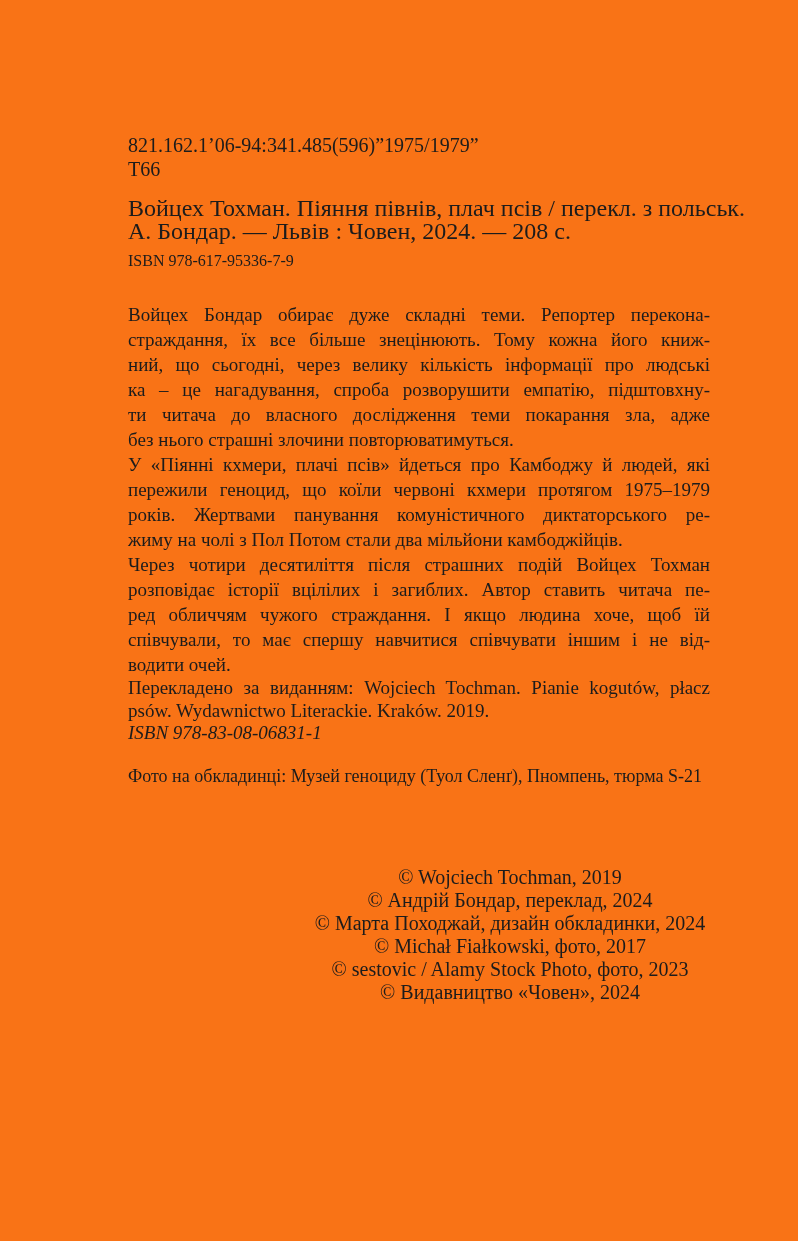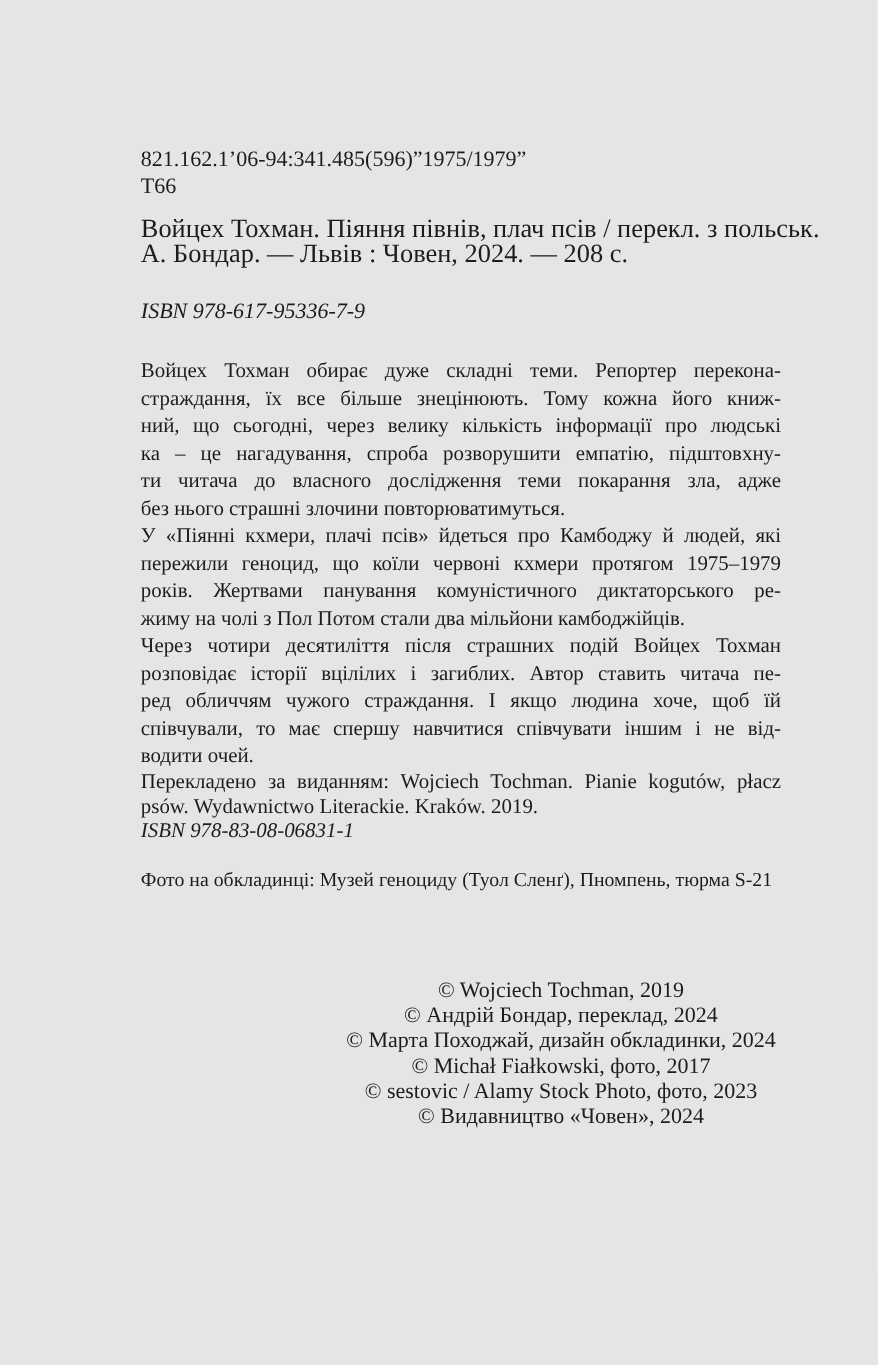--- a/index.html
+++ b/index.html
@@ -4,21 +4,21 @@
 <style>
   html, body {
     margin: 0;
     padding: 0;
     background: #ffffff;
   }
   .page {
     position: relative;
     width: 798px;
     height: 1241px;
-    background: #e5e5e5;
+    background: #f97316;
     color: #1c1c1c;
     font-family: "Liberation Serif", "DejaVu Serif", serif;
     overflow: hidden;
     box-sizing: border-box;
   }
   .content {
     box-sizing: border-box;
     padding: 133px 88px 0 128px;
     width: 100%;
   }
@@ -30,25 +30,24 @@
   }
   
   .citation {
     margin-top: 16px;
     font-size: 24px;
     line-height: 23px;
   }
   .citation .line { white-space: nowrap; }
   
   .isbn-line {
-    margin-top: 29px;
-    font-size: 20px;
+    margin-top: 6px;
+    font-size: 16px;
     line-height: 23px;
     white-space: nowrap;
-    font-style: italic;
   }
   
   .annotation {
     margin-top: 30px;
     font-size: 19px;
     line-height: 25px;
   }
   .para .line {
     text-align: justify;
     text-align-last: justify;
@@ -93,21 +92,21 @@
 
     <div class="line">Войцех Тохман. Піяння півнів, плач псів / перекл. з польськ.</div>
         <div class="line">А. Бондар. — Львів : Човен, 2024. — 208 с.</div>
       </div>
 
     <div class="isbn-line">ISBN 978-617-95336-7-9</div>
 
     <div class="annotation">
       <div class="para">
 
-      <div class="line">Войцех Тохман обирає дуже складні теми. Репортер перекона-</div>
+      <div class="line">Войцех Бондар обирає дуже складні теми. Репортер перекона-</div>
           <div class="line">страждання, їх все більше знецінюють. Тому кожна його книж-</div>
           <div class="line">ний, що сьогодні, через велику кількість інформації про людські</div>
           <div class="line">ка – це нагадування, спроба розворушити емпатію, підштовхну-</div>
           <div class="line">ти читача до власного дослідження теми покарання зла, адже</div>
           <div class="line">без нього страшні злочини повторюватимуться.</div>
         </div>
       <div class="para">
 
       <div class="line">У «Піянні кхмери, плачі псів» йдеться про Камбоджу й людей, які</div>
           <div class="line">пережили геноцид, що коїли червоні кхмери протягом 1975–1979</div>

